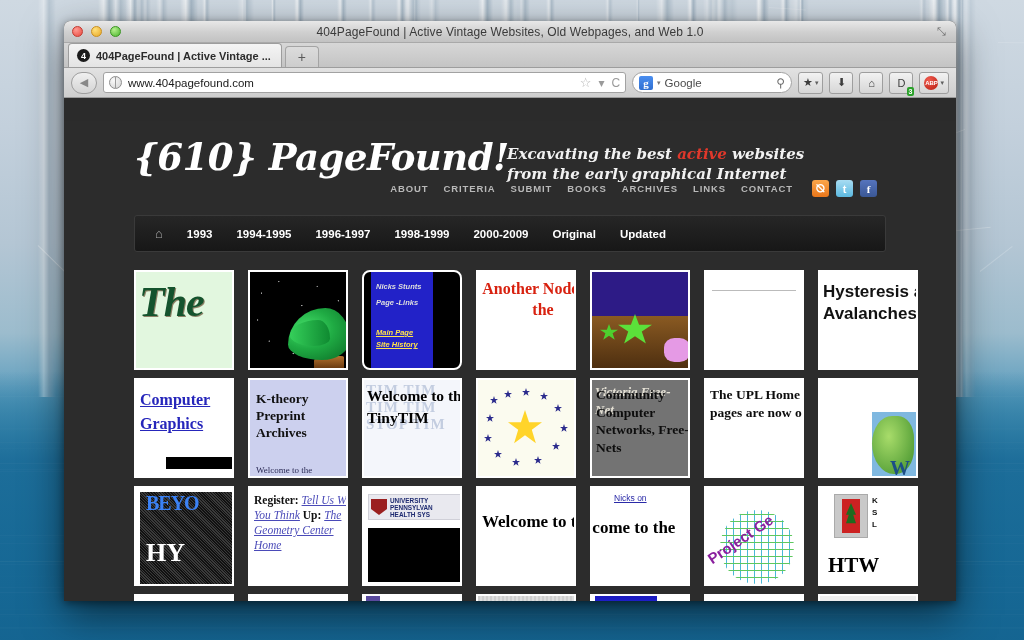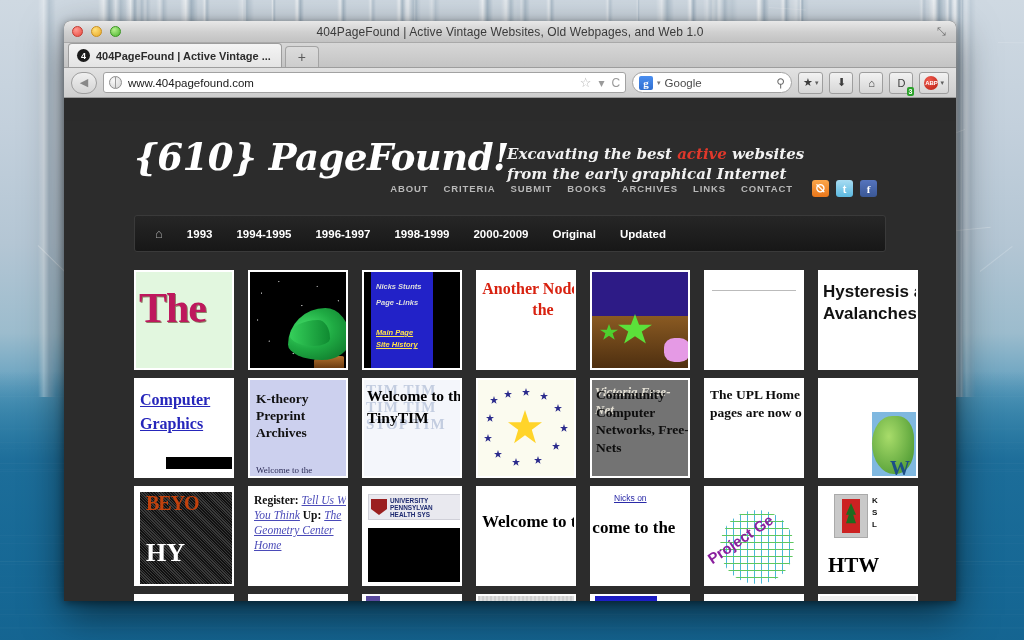--- a/index.html
+++ b/index.html
@@ -240,24 +240,25 @@
     font-family: "Liberation Serif", serif;
   }
   .thumb .inner {
     position: absolute; inset: 0; overflow: hidden;
     display: block;
   }
 
   
   .th-the   { background: #e2f7df; }
   .th-the .big {
-    position:absolute; left:3px; top:12px;
+    position:absolute; left:3px; top:6px;
     font-family:"Liberation Serif",serif; font-weight: bold;
-    font-size: 42px; color: #be185d; letter-spacing: -1px;
+    font-size: 42px; color: #14532d; letter-spacing: -1px;
     text-shadow: 1px 1px 0 #8d8066;
+    font-style: italic;
   }
   .th-hand { background:#000; }
   .th-hand .star-dust {
     position:absolute; inset:0;
     background-image:
       radial-gradient(1px 1px at 12% 22%, #fff, transparent),
       radial-gradient(1px 1px at 30% 10%, #ddd, transparent),
       radial-gradient(1px 1px at 54% 35%, #fff, transparent),
       radial-gradient(1px 1px at 70% 15%, #ccc, transparent),
       radial-gradient(1px 1px at 85% 60%, #fff, transparent),
@@ -276,21 +277,21 @@
   .th-hand .hand2 {
     position:absolute; right:16px; bottom:22px; width:40px; height:26px;
     background: linear-gradient(90deg,#35cf5a,#0f8a31);
     border-radius: 70% 30% 40% 60% / 60% 70% 30% 40%;
   }
   .th-hand .arm {
     position:absolute; right:2px; bottom:0; width:30px; height:12px;
     background: linear-gradient(180deg,#b4712e,#6b3c12);
     border-radius: 40% 10% 0 0;
   }
-  .th-nicks { background:#000; }
+  .th-nicks { background:#000;border-radius:8px; }
   .th-nicks .blue {
     position:absolute; left:7px; top:0; width:62px; bottom:0; background:#2222c8;
   }
   .th-nicks .l {
     position:absolute; left:12px; color:#dedede; font-size:7.5px;
     font-weight: bold; font-style: italic; font-family:"Liberation Sans",sans-serif;
   }
   .th-nicks .lnk { color:#ffe24d; text-decoration: underline; }
   .th-red { background:#fff; }
   .th-red .t {
@@ -396,21 +397,21 @@
     font-size:20px; font-weight:bold;
   }
   .th-beyond { background:#fff; }
   .th-beyond .noise {
     position:absolute; left:4px; top:4px; right:-8px; bottom:0;
     background:
       repeating-linear-gradient(45deg, #111 0 1px, #3a3a3a 1px 2px),
       repeating-linear-gradient(-45deg, #000 0 1px, #2a2a2a 1px 2px);
   }
   .th-beyond .t1 {
-    position:absolute; left:10px; top:4px; color:#c2410c;
+    position:absolute; left:10px; top:4px; color:#3b82f6;
     font-size:20px; font-weight:bold; letter-spacing:-1px;
   }
   .th-beyond .t2 {
     position:absolute; left:10px; top:50px; color:#fff;
     font-size:26px; font-weight:bold;
   }
   .th-register { background:#fff; }
   .th-register .t {
     position:absolute; left:4px; top:5px; right:-16px;
     font-size:11.5px; line-height:15px; color:#111; font-weight:bold;

